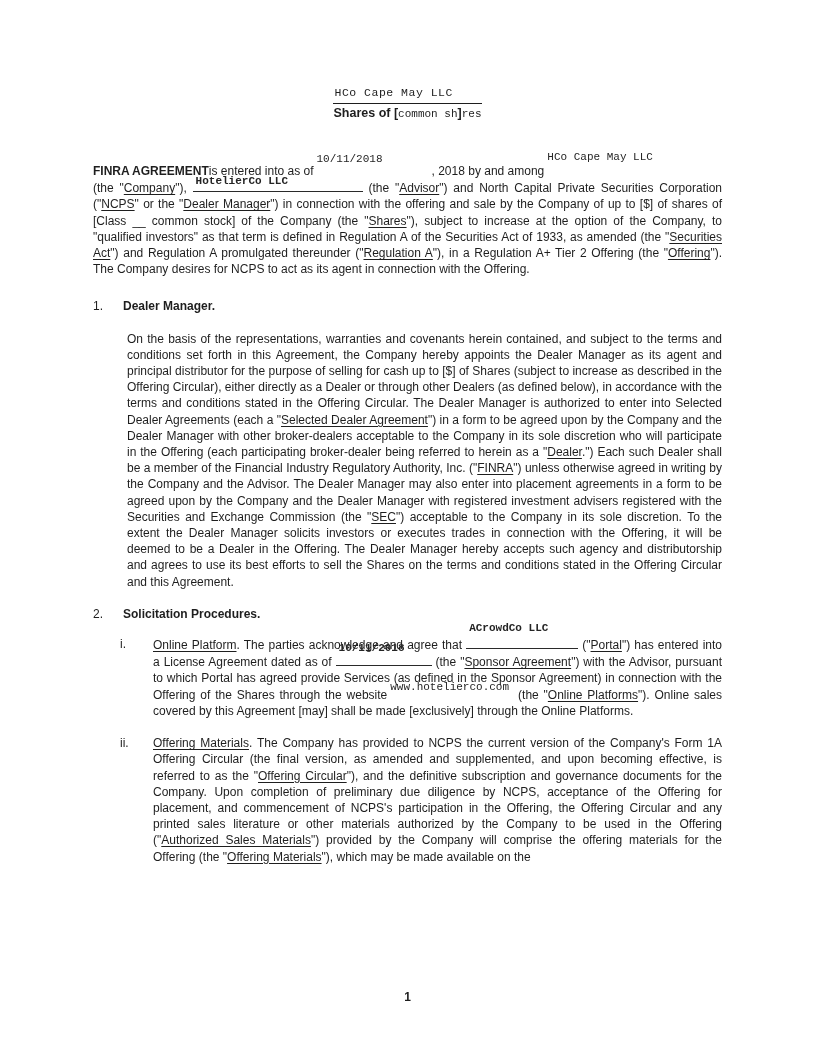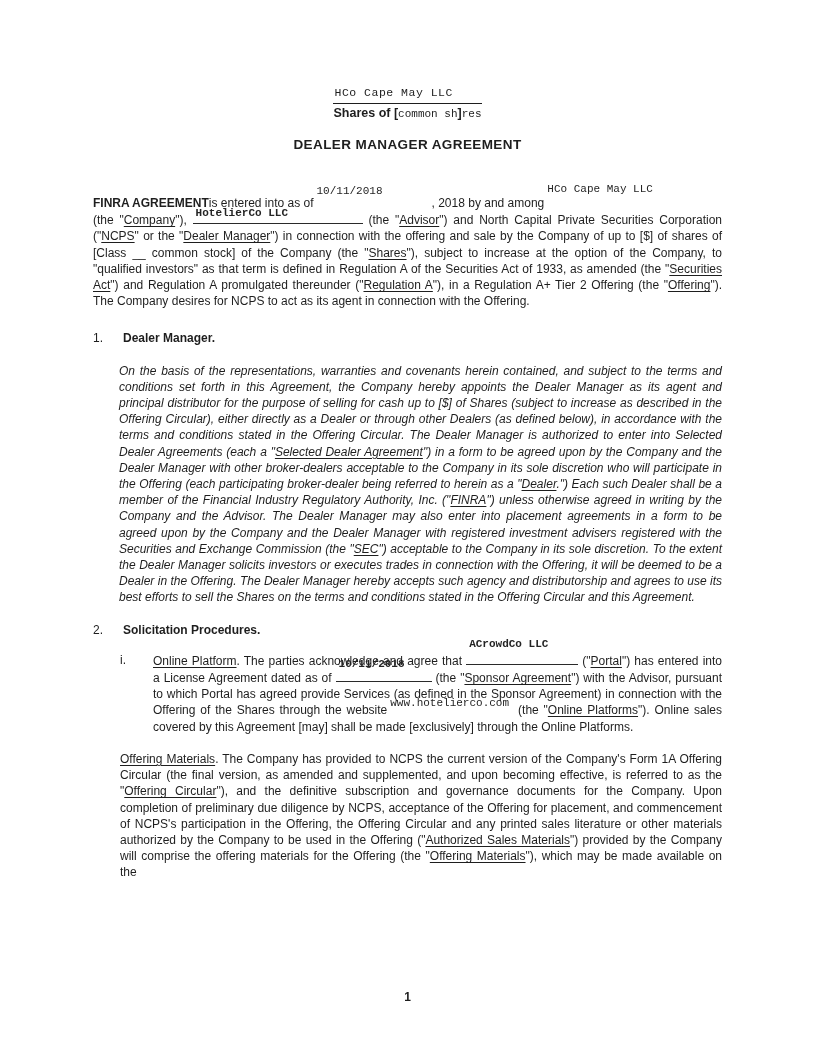--- a/index.html
+++ b/index.html
@@ -35,21 +35,21 @@
     font-family:"Liberation Mono", monospace; font-size:11px;
     white-space:nowrap; color:#242424;
   }
   
   .sec-head { display:flex; font-size:12px; line-height:16.2px; }
   .sec-head.s1 { margin-top:21px; }
   .sec-head.s2 { margin-top:16px; }
   .sec-num { width:30px; flex:0 0 30px; }
   .sec-title { font-weight:bold;text-align:right; }
   
-  .indent1 { margin-left:26px; margin-top:16px;font-style:italic; }
+  .indent1 { margin-left:34px; margin-top:16px; }
   
   .item { display:flex; margin-left:27px; }
   .item.first { margin-top:14px; }
   .item.second { margin-top:16px; }
   .item-num { width:33px; flex:0 0 33px; font-size:12px; line-height:16.2px; }
   .item-body { flex:1 1 auto; }
   
   .page-num {
     position:absolute; top:990px; left:0; width:815px;
     text-align:center; font-size:12px; font-weight:600;
@@ -58,21 +58,20 @@
 </head>
 <body>
 
 <div class="page">
 
   <div class="masthead">
     <div class="mast-company">HCo Cape May LLC</div>
     <div class="mast-shares"><span class="b">Shares of [</span><span class="m">common sh</span><span class="b">]</span><span class="m">res</span></div>
   </div>
 
-  <div class="doc-title">DEALER MANAGER AGREEMENT</div>
 
   <div class="para line1">
       <span class="b">FINRA AGREEMENT</span>
       <span> is entered into as of </span>
       <span class="fill" style="width: 118px;">
         <span class="typed" style="bottom: 8px;">10/11/2018</span>
       </span>
       <span>, 2018 by and among</span>
       <span class="fill grow">
         <span class="typed" style="bottom: 10px;">HCo Cape May LLC</span>
@@ -90,18 +89,19 @@
     <span class="sec-num">2.</span>
     <span class="sec-title">Solicitation Procedures.</span>
   </div>
 
   <div class="item first">
     <span class="item-num">i.</span>
     <div class="para item-body"><span class="u">Online Platform</span><span>. The parties acknowledge and agree that </span><span class="fill line" style="width: 112px;"><span class="typed" style="bottom: 12px;">ACrowdCo LLC</span></span><span> ("</span><span class="u">Portal</span><span>") has entered into a License Agreement dated as of </span><span class="fill line" style="width: 96px;"><span class="typed" style="bottom: 9px;">10/11/2018</span></span><span> (the "</span><span class="u">Sponsor Agreement</span><span>") with the Advisor, pursuant to which Portal has agreed provide Services (as defined in the Sponsor Agreement) in connection with the Offering of the Shares through the website</span><span class="fill" style="width: 126px;"><span class="typed" style="bottom: 3px;">www.hotelierco.com</span></span><span> (the "</span><span class="u">Online Platforms</span><span>").  Online sales covered by this Agreement [may] shall be made [exclusively] through the Online Platforms.</span></div>
   </div>
 
   <div class="item second">
+    <span class="item-num">ii.</span>
     <div class="para item-body"><span class="u">Offering Materials</span><span>. The Company has provided to NCPS the current version of the Company's Form 1A Offering Circular (the final version, as amended and supplemented, and upon becoming effective, is referred to as the "</span><span class="u">Offering Circular</span><span>"), and the definitive subscription and governance documents for the Company. Upon completion of preliminary due diligence by NCPS, acceptance of the Offering for placement, and commencement of NCPS's participation in the Offering, the Offering Circular and any printed sales literature or other materials authorized by the Company to be used in the Offering ("</span><span class="u">Authorized Sales Materials</span><span>") provided by the Company will comprise the offering materials for the Offering (the "</span><span class="u">Offering Materials</span><span>"), which may be made available on the</span></div>
   </div>
 
   <div class="page-num">1</div>
 
 </div>
 
 </body></html>

